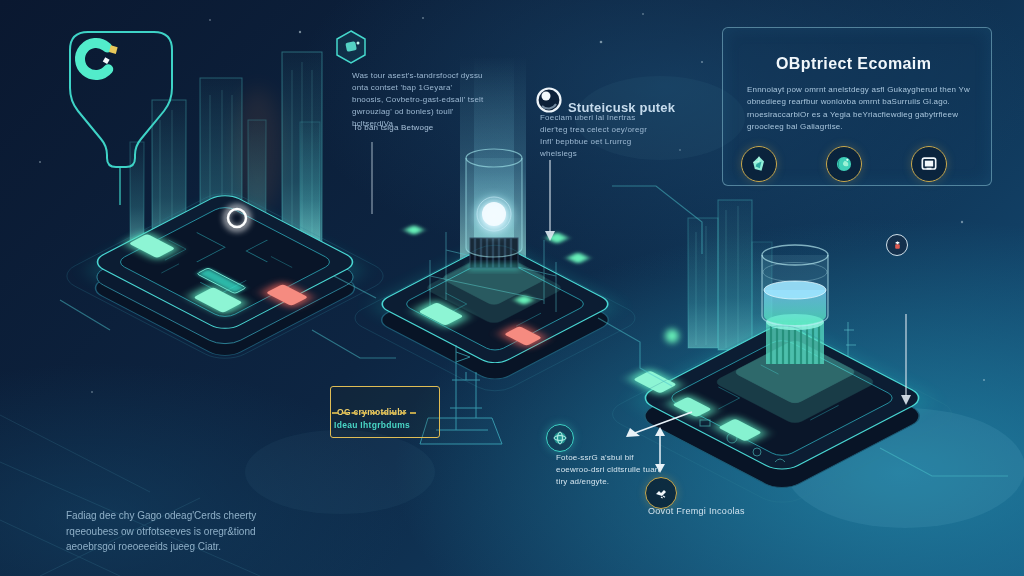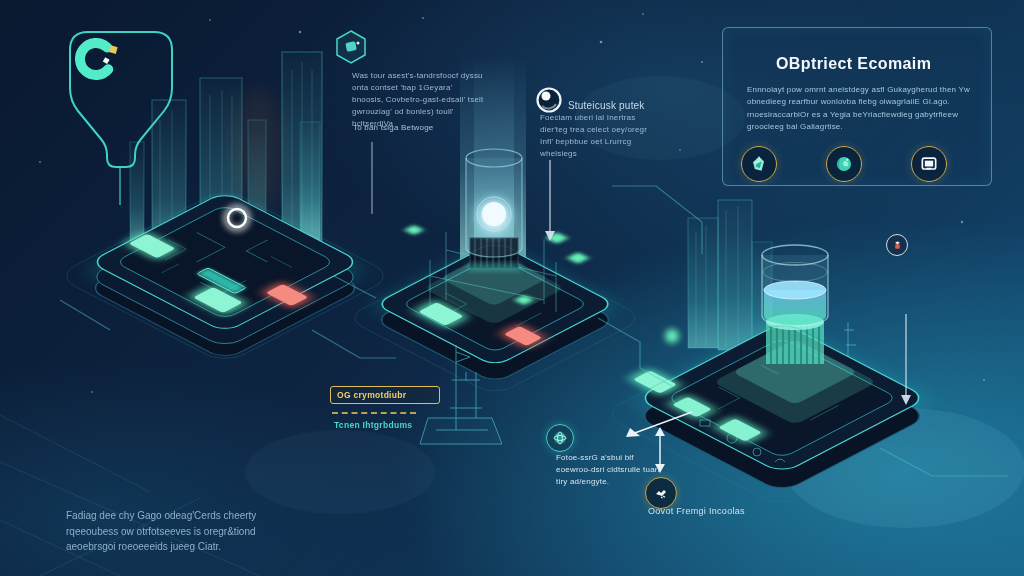--- a/index.html
+++ b/index.html
@@ -8,21 +8,21 @@
     font-family:"Liberation Sans",sans-serif;
     background:
       radial-gradient(90% 80% at 88% 82%, rgba(35,140,172,.75) 0%, rgba(35,140,172,0) 55%),
       radial-gradient(60% 55% at 65% 15%, rgba(28,80,120,.5) 0%, rgba(28,80,120,0) 60%),
       radial-gradient(50% 45% at 10% 90%, rgba(20,70,105,.55) 0%, rgba(20,70,105,0) 60%),
       linear-gradient(135deg,#0a1830 0%, #0d2542 45%, #14507a 100%);
   }
   #scene{position:absolute;left:0;top:0;}
   .txt{position:absolute;color:#dbe8f2;}
   .small{font-size:8px;line-height:1.5;letter-spacing:.2px;color:#9db9d3;}
-  .callout-title{font-size:10px;font-weight:normal;color:#c6dbec;letter-spacing:.2px;padding-left:28px;}
+  .callout-title{font-size:13px;font-weight:bold;color:#c6dbec;letter-spacing:.2px;padding-left:28px;}
   .panel{
     position:absolute;left:722px;top:27px;width:268px;height:157px;
     border:1px solid rgba(150,210,228,.5);border-radius:6px;
     background:rgba(18,48,82,.18);box-shadow:0 0 18px rgba(60,160,200,.12) inset;
   }
   .panel-title{position:absolute;left:24px;top:27px;font-size:16px;font-weight:600;
     color:#f1f7fb;letter-spacing:.4px;margin-left:29px;}
   .panel-body{position:absolute;left:24px;top:56px;width:226px;font-size:8px;
     line-height:1.55;color:#a9c6dd;letter-spacing:.2px;}
   .ring-icon{
@@ -30,21 +30,21 @@
     border:1.5px solid #c9a84c;background:rgba(8,26,46,.65);
     display:flex;align-items:center;justify-content:center;
     box-shadow:0 0 10px rgba(201,168,76,.25);
   }
   .headline{position:absolute;left:66px;top:426px;color:#55e6cf;font-weight:bold;
     text-shadow:0 0 14px rgba(80,230,200,.4);}
   .headline .l1{font-size:26px;letter-spacing:.5px;}
   .headline .l2{font-size:26px;letter-spacing:.5px;margin-top:9px;}
   .headline-body{position:absolute;left:66px;top:508px;width:218px;font-size:10px;
     line-height:1.55;color:#8fb0c8;}
-  .tagbox{position:absolute;left:330px;top:386px;width:96px;padding:3px 6px;
+  .tagbox{position:absolute;left:330px;top:386px;width:96px;padding:20px 6px;
     border:1px solid #e0bd55;border-radius:3px;color:#f0d06a;
     font-size:8.5px;font-weight:bold;letter-spacing:.3px;background:rgba(40,40,20,.15);}
   .tagdash{position:absolute;left:332px;top:412px;width:84px;height:0;
     border-top:2px dashed rgba(217,184,78,.85);}
   .tagsub{position:absolute;left:334px;top:420px;font-size:8.5px;font-weight:bold;
     color:#49d6c6;letter-spacing:.3px;}
   .circ-icon{position:absolute;border-radius:50%;display:flex;align-items:center;justify-content:center;}
 </style>
 </head>
 <body>
@@ -354,21 +354,21 @@
   </svg>
 
   <div class="txt small" style="left:352px;top:70px;width:134px;">Was tour asest's-tandrsfoocf dyssu onta contset 'bap 1Geyara' bnoosis, Covbetro-gast-edsall' tselt gwrouziag' od bonles) toull' hcltserdiVa</div>
   <div class="txt small" style="left:353px;top:122px;width:134px;color:#a9c2da;">To ban tsiga Betwoge</div>
 
   <div class="txt callout-title" style="left:540px;top:100px;width:120px;">Stuteicusk putek</div>
   <div class="txt small" style="left:540px;top:112px;width:116px;">Foeciam uberi lal Inertras dier'teg trea celect oey/oregr Infl' bepbbue oet Lrurrcg whelsiegs</div>
 
   <div class="panel">
     <div class="panel-title">OBptriect Ecomaim</div>
-    <div class="panel-body">Ennnoiayt pow omrnt anelstdegy asfl Gukaygherud then Yw obnedieeg rearfbur wonlovba fiebg oiwagrlaiiE Gl.ago. rnoesiraccarbiOr es a Yegia beYriacfiewdieg gabytrfieew groocleeg bal Galiagrtise.</div>
+    <div class="panel-body">Ennnoiayt pow omrnt anelstdegy asfl Gukaygherud then Yw obnedieeg rearfbur wonlovba omrnt baSurruiis Gl.ago. rnoesiraccarbiOr es a Yegia beYriacfiewdieg gabytrfieew groocleeg bal Galiagrtise.</div>
     <div class="ring-icon" style="left:18px;top:118px;">
       <svg width="20" height="20" viewBox="0 0 24 24">
         <path d="M12 3 L18 9 L15 20 L7 18 L5 10 Z" fill="#8ff0d8"></path>
         <path d="M9 12 L15 9 L13 17 L8 15 Z" fill="#2fa8a0"></path>
         <path d="M12 3 L12 9 L5 10" stroke="#d9fbf0" stroke-width="1" fill="none" opacity=".8"></path>
       </svg>
     </div>
     <div class="ring-icon" style="left:103px;top:118px;">
       <svg width="20" height="20" viewBox="0 0 24 24">
         <circle cx="12" cy="12" r="8.5" fill="#3fd0b8"></circle>
@@ -390,21 +390,21 @@
     <svg width="11" height="11" viewBox="0 0 12 12">
       <rect x="3.5" y="4.5" width="5" height="5" rx="1" fill="#e05a50"></rect>
       <path d="M4 3 L8 3 M6 1.5 V4.5" stroke="#f4fafc" stroke-width="1.4"></path>
     </svg>
   </div>
 
   <div class="headline-body">Fadiag dee chy Gago odeag'Cerds cheerty rqeeoubess ow otrfotseeves is oregr&amp;tiond aeoebrsgoi roeoeeeids jueeg Ciatr.</div>
 
   <div class="tagbox">OG crymotdiubr</div>
   <div class="tagdash"></div>
-  <div class="tagsub">Tcnen Ihtgrbdums</div>
+  <div class="tagsub">Ideau Ihtgrbdums</div>
 
   <div class="circ-icon" style="left:546px;top:424px;width:26px;height:26px;border:1.5px solid #3fd6c8;background:rgba(18,60,80,.55);box-shadow:0 0 8px rgba(63,214,200,.35);">
     <svg width="16" height="16" viewBox="0 0 16 16">
       <circle cx="8" cy="8" r="6" fill="#2ab8a8" opacity=".7"></circle>
       <ellipse cx="8" cy="8" rx="6" ry="2.4" fill="none" stroke="#bdf4ec" stroke-width="1"></ellipse>
       <ellipse cx="8" cy="8" rx="2.4" ry="6" fill="none" stroke="#bdf4ec" stroke-width="1"></ellipse>
     </svg>
   </div>
   <div class="txt small" style="left:556px;top:452px;width:112px;color:#d5e6f0;">Fotoe-ssrG a'sbui bif eoewroo-dsri cldtsrulle tuarl tiry ad/engyte.</div>
 

